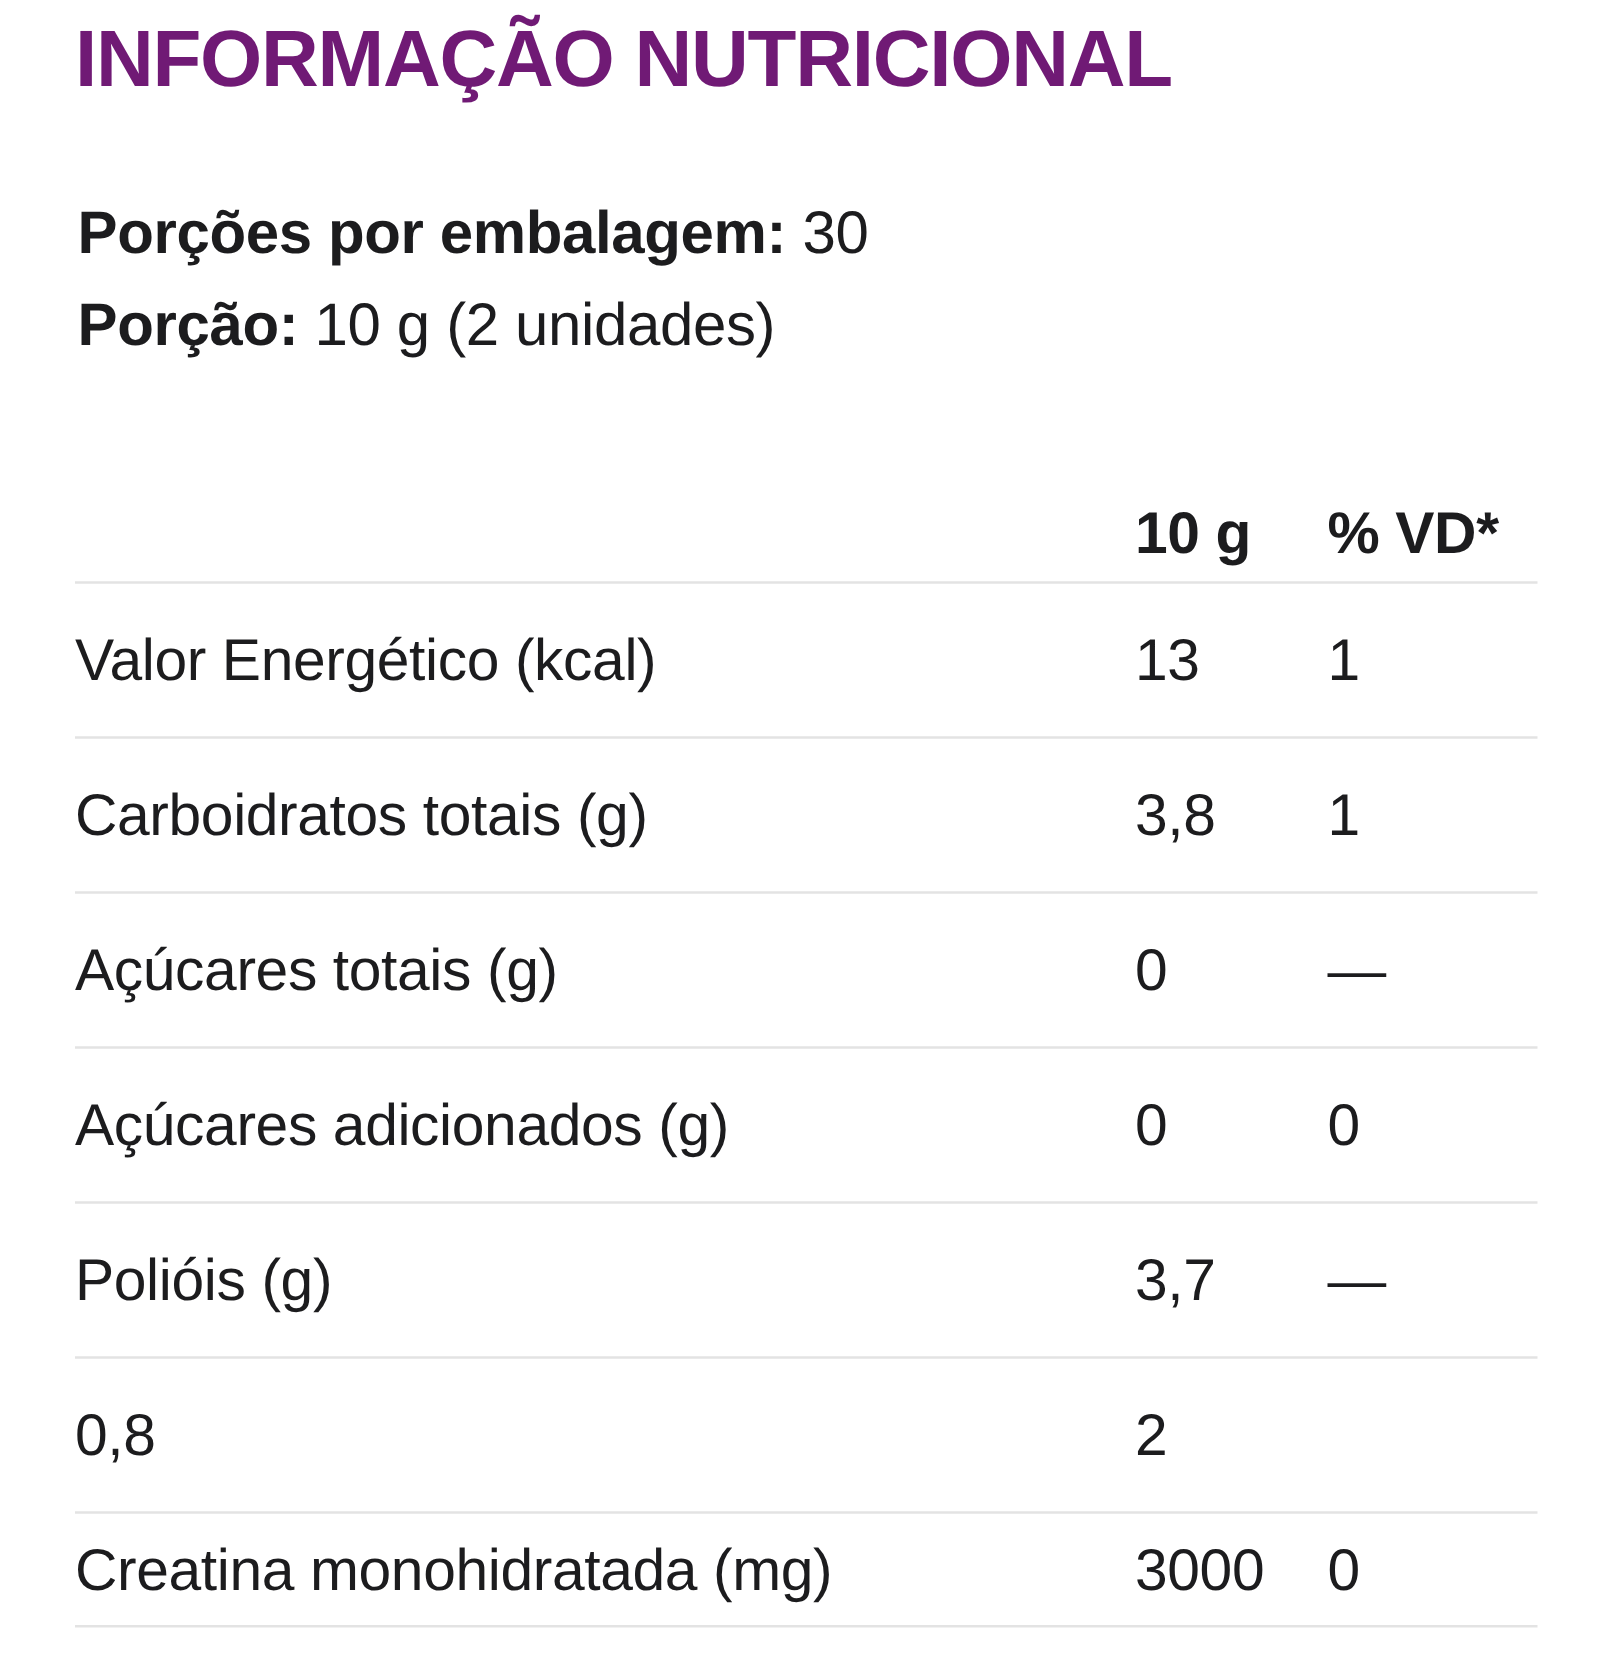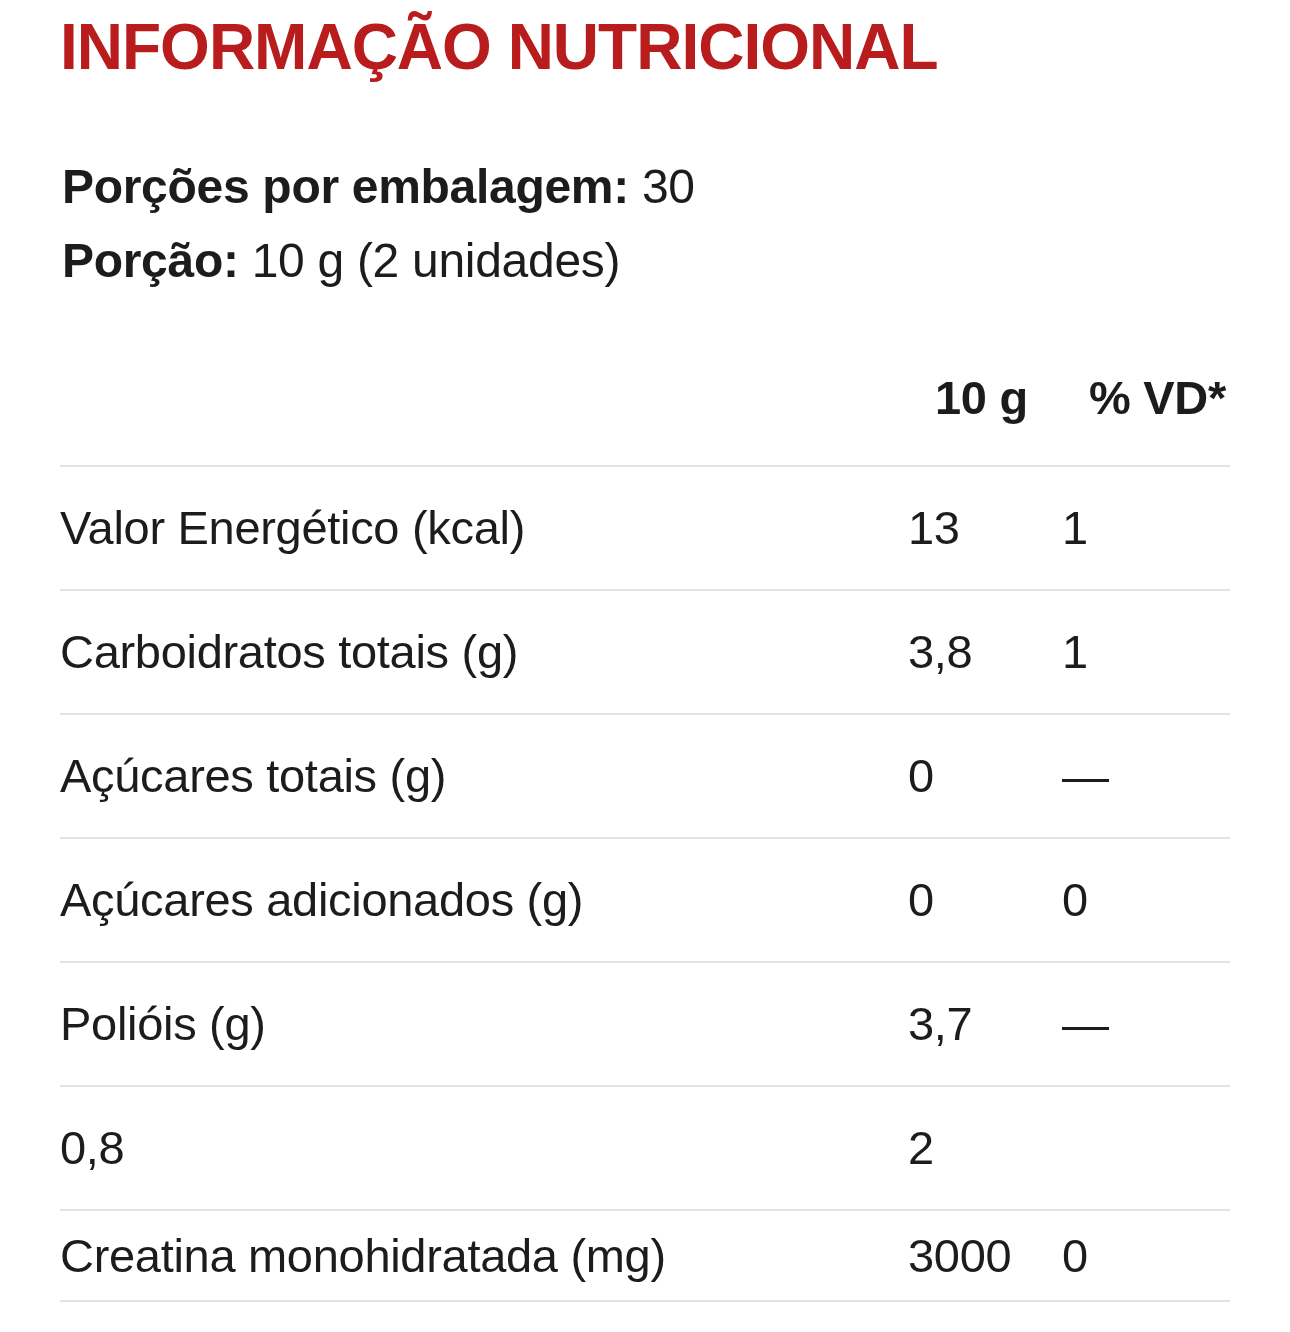--- a/index.html
+++ b/index.html
@@ -17,21 +17,21 @@
   }
   .container {
     padding: 0 60px;
   }
   .page-title {
     margin: 11px 0 0 0;
     font-size: 64px;
     line-height: 1.15;
     font-weight: 700;
     letter-spacing: -1px;
-    color: #b91c1c;
+    color: #701a75;
   }
   .serving-block {
     margin-top: 66px;
   }
   .serving-block p {
     margin: 2px;
     font-size: 48px;
     line-height: 72px;
     font-weight: 400;
     letter-spacing: -0.3px;
@@ -50,22 +50,21 @@
     border-bottom: 2px solid #e3e3e3;
     font-size: 47px;
     letter-spacing: -0.3px;
   }
   .trow.header {
     height: 168px;
     align-items: end;
     font-weight: 700;
   }
   .trow.header .cell {
-    padding-bottom: 40px;
-    margin-left: 27px;
+    padding-bottom: 12px;
   }
   .trow.data {
     height: 124px;
   }
   .trow.data.last {
     height: 91px;
   }
   .cell {
     text-align: left;
     white-space: nowrap;

